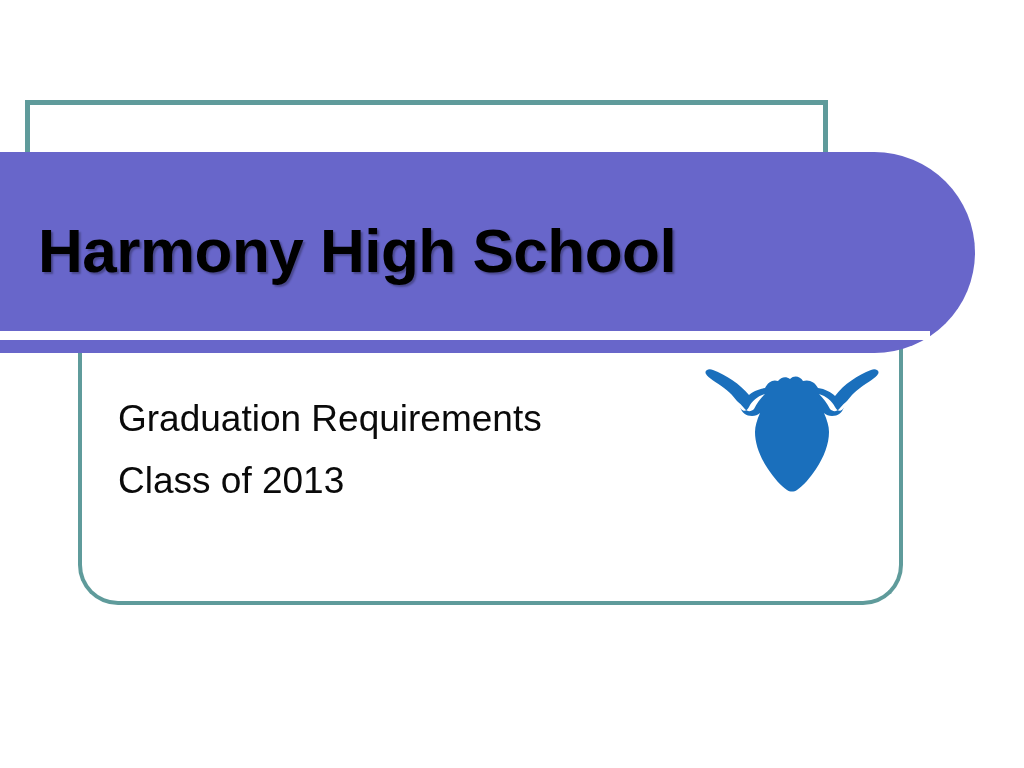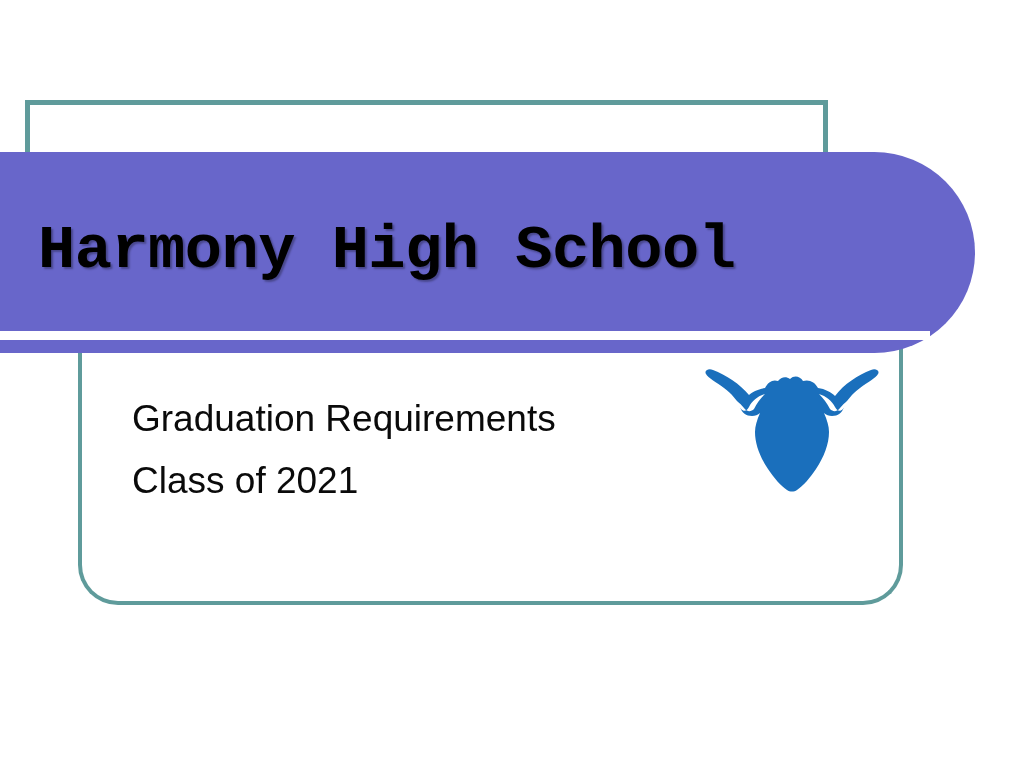--- a/index.html
+++ b/index.html
@@ -74,27 +74,26 @@
     height: 90px;
     display: flex;
     align-items: center;
     color: #000000;
     font-size: 62px;
     font-weight: bold;
     letter-spacing: -0.5px;
     line-height: 1;
     white-space: nowrap;
     text-shadow: 2px 2px 2px rgba(0,0,0,0.30);
-    font-family: Liberation Mono, monospace;
   }
 
   
   .body-block {
     position: absolute;
-    left: 132px;
+    left: 118px;
     top: 388px;
     width: 560px;
   }
   .body-line {
     color: #0a0a0a;
     font-size: 37px;
     line-height: 62px;
     white-space: nowrap;
   }
 
@@ -116,21 +115,21 @@
   <div class="frame-top"></div>
   <div class="frame-bottom"></div>
 
   <div class="banner"></div>
   <div class="banner-stripe"></div>
 
   <div class="title">Harmony High School</div>
 
   <div class="body-block">
     <div class="body-line">Graduation Requirements</div>
-    <div class="body-line">Class of 2021</div>
+    <div class="body-line">Class of 2013</div>
   </div>
 
   <div class="logo">
     <svg viewBox="0 0 180 130" xmlns="http://www.w3.org/2000/svg" aria-hidden="true">
       <path fill="#1a6fbc" d="
         M4 12
         C 2 9, 6 6, 11 8
         C 24 13, 38 22, 47 33
         C 50 30, 56 27, 63 26
         C 66 20, 71 17, 76 19

